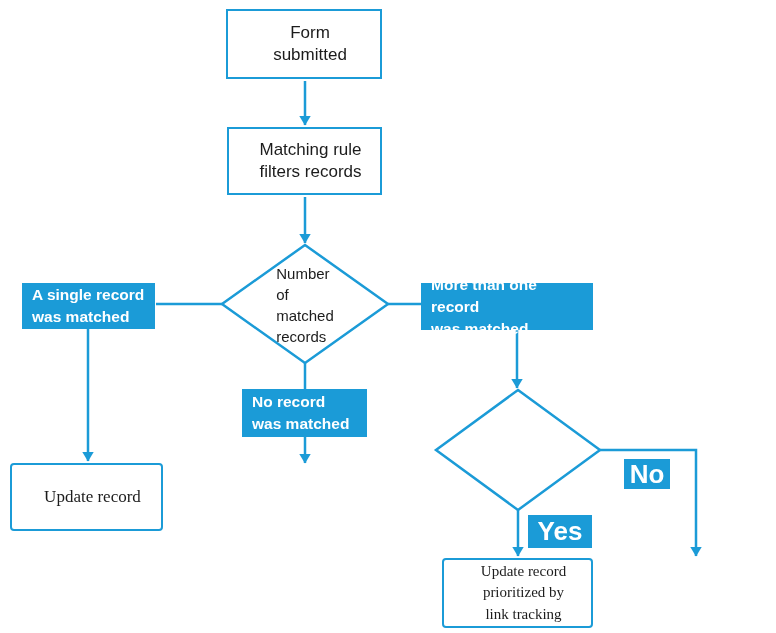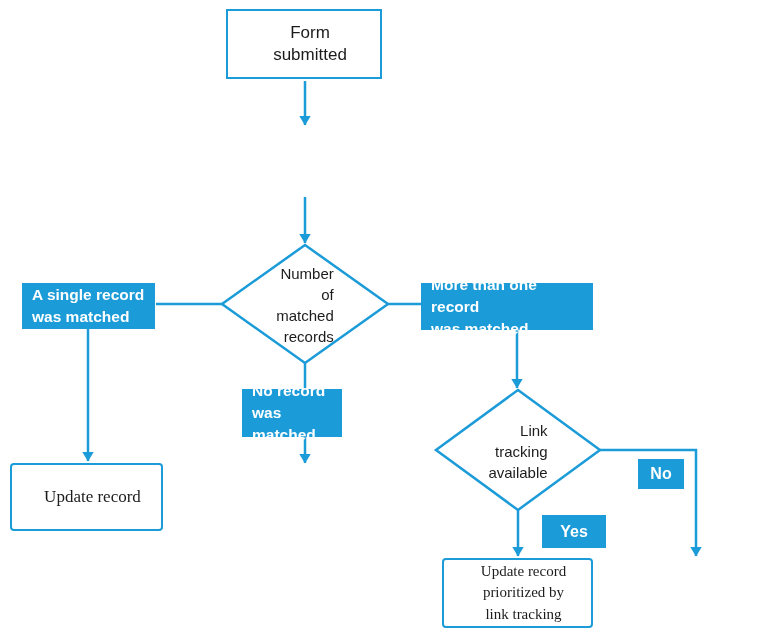--- a/index.html
+++ b/index.html
@@ -19,27 +19,26 @@
     text-align:center;white-space:pre-line;font-size:17px;line-height:1.32;padding-left:12px;
   }
   .rbox{border-radius:4px;font-family:Liberation Serif, serif;}
   .small-text{font-size:15px;line-height:1.42;}
   .blabel{
     background:var(--accent);color:#ffffff;font-weight:600;font-size:15.5px;
     line-height:1.42;white-space:pre-line;justify-content:flex-start;
     padding-left:10px;padding-right:4px;
   }
   .tag{
-    background:var(--accent);color:#ffffff;font-weight:600;font-size:16px;
+    background:var(--accent);color:#ffffff;font-weight:600;font-size:26px;
     text-align:center;
-    margin-left:14px;
   }
   .diamond-label{
     position:absolute;z-index:1;display:flex;align-items:center;justify-content:center;
-    text-align:right;white-space:pre-line;font-size:15px;line-height:1.4;
+    text-align:left;white-space:pre-line;font-size:15px;line-height:1.4;
   }
 </style>
 </head>
 <body>
 
 <div class="canvas">
 
   <svg class="connectors" width="776" height="633" viewBox="0 0 776 633">
     <defs>
       <marker id="arrow" markerUnits="userSpaceOnUse" markerWidth="12" markerHeight="12" refX="9.5" refY="6" orient="auto">
@@ -68,37 +67,36 @@
     <polygon class="diamond" points="518,390 600,450 518,510 436,450"></polygon>
 
     <line x1="518" y1="510" x2="518" y2="556" marker-end="url(#arrow)"></line>
 
     <polyline points="600,450 696,450 696,556" marker-end="url(#arrow)"></polyline>
   </svg>
 
   <div class="node box" style="left:226px;top:9px;width:156px;height:70px;">Form
 submitted</div>
 
+  <div class="node box" style="left:227px;top:127px;width:155px;height:68px;">Matching rule
+filters records</div>
 
   <div class="diamond-label" style="left:245px;top:262px;width:120px;height:86px;">Number
 of
 matched
 records</div>
 
-  <div class="diamond-label" style="left:458px;top:408px;width:120px;height:86px;">Link
-tracking
-available</div>
 
   <div class="node blabel" style="left:22px;top:283px;width:133px;height:46px;">A single record
 was matched</div>
 
   <div class="node blabel" style="left:421px;top:283px;width:172px;height:47px;">More than one record
 was matched</div>
 
-  <div class="node blabel" style="left:242px;top:389px;width:100px;height:48px;">No record
+  <div class="node blabel" style="left:242px;top:389px;width:125px;height:48px;">No record
 was matched</div>
 
   <div class="node tag" style="left:528px;top:515px;width:64px;height:33px;">Yes</div>
 
   <div class="node tag" style="left:624px;top:459px;width:46px;height:30px;">No</div>
 
   <div class="node box rbox" style="left:10px;top:463px;width:153px;height:68px;">Update record</div>
 
 
   <div class="node box rbox small-text" style="left:442px;top:558px;width:151px;height:70px;">Update record

